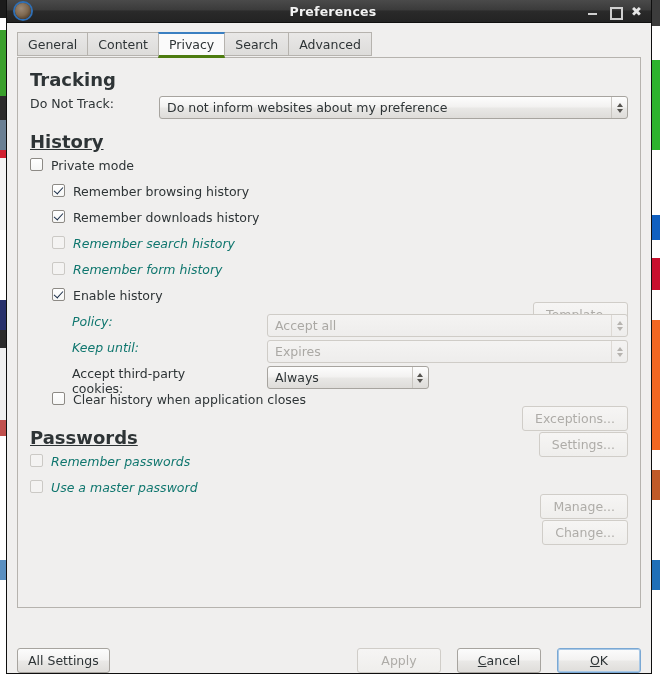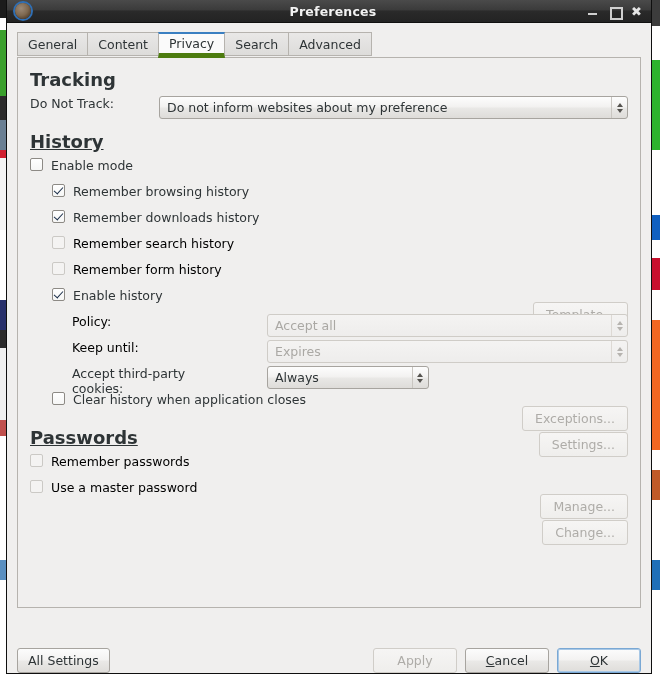--- a/index.html
+++ b/index.html
@@ -142,21 +142,21 @@
     color: #2e3436;
     background: linear-gradient(to bottom, #e9e8e7 0%, #dddcda 100%);
     border: 1px solid #b6b3ae;
     border-bottom: 1px solid #b6b3ae;
     margin-right: -1px;
     cursor: default;
   }
   .tab.active {
     height: 26px;
     background: #fafafa;
-    border-bottom: 5px solid #4d7c0f;
+    border-bottom: 3px solid #4d7c0f;
     border-top: 2px solid #3a7fc1;
     padding-top: 0;
     position: relative;
     z-index: 4;
   }
 
   
   #panel {
     flex: 1 1 auto;
     background: #f0efee;
@@ -176,21 +176,21 @@
   .section-title.gap { margin-top: 9px; text-decoration: underline; }
 
   .row {
     display: flex; align-items: flex-start;
     height: 26px;
   }
   .row.indent1 { padding-left: 22px; }
   .row.indent2 { padding-left: 42px; }
 
   .lbl { color: #2e3436; }
-  .lbl.dim { color: #000000; }
+  .lbl.dim { color: #0f766e; font-style: italic; }
 
   
   .cb {
     width: 13px; height: 13px;
     border: 1px solid #8d8a85;
     background: linear-gradient(to bottom, #ffffff 0%, #f6f6f5 100%);
     border-radius: 2px;
     margin-right: 8px;
     flex: 0 0 13px;
     position: relative;
@@ -282,21 +282,21 @@
 
   
   #actionbar {
     flex: 0 0 47px;
     display: flex; align-items: center;
     padding: 0 10px;
     background: #f0efee;
   }
   #actionbar .right {
     margin-left: auto;
-    display: flex; align-items: center; gap: 8px;
+    display: flex; align-items: center; gap: 16px;
   }
   .btn.all-settings { min-width: 0; padding: 0 10px; }
 </style>
 </head>
 <body>
 
 <div id="desktop">
   <div class="bg-left"></div>
   <div class="bg-right"></div>
   <div class="bg-right-inner"></div>
@@ -336,21 +336,21 @@
               <i class="up"></i>
               <i class="dn"></i>
             </span>
         </div>
       </div>
 
       <div class="section-title gap">History</div>
 
       <div class="row">
         <span class="cb"></span>
-        <span class="lbl">Enable mode</span>
+        <span class="lbl">Private mode</span>
       </div>
 
       <div class="row indent1">
         <span class="cb checked"></span>
         <span class="lbl">Remember browsing history</span>
       </div>
 
       <div class="row indent1">
         <span class="cb checked"></span>
         <span class="lbl">Remember downloads history</span>

